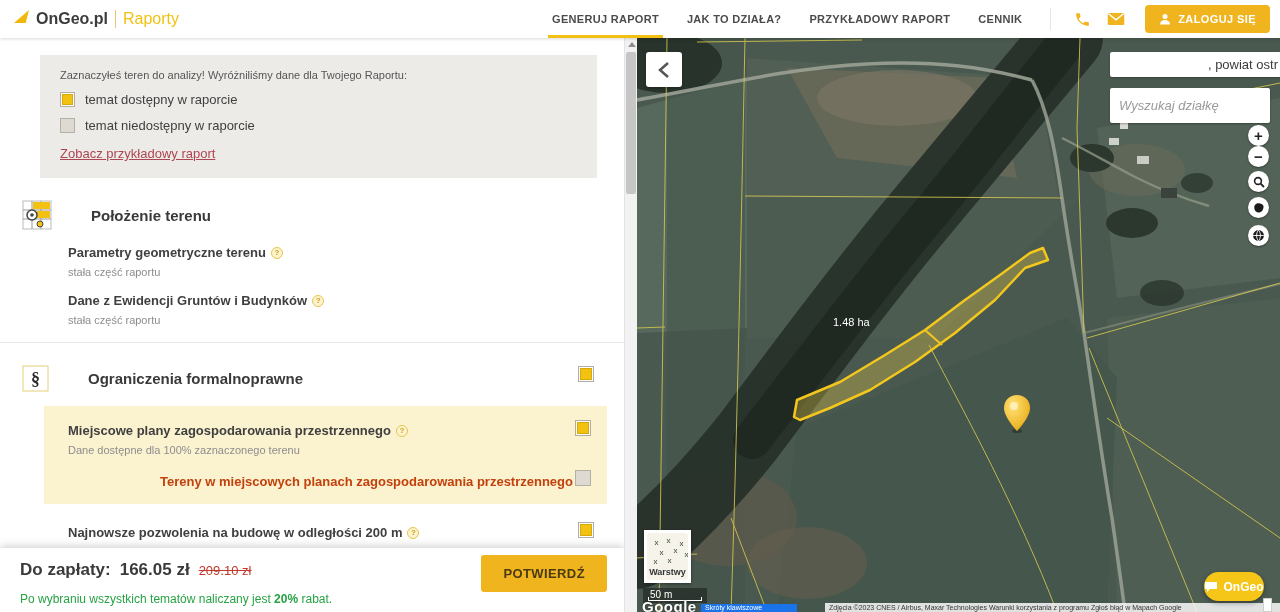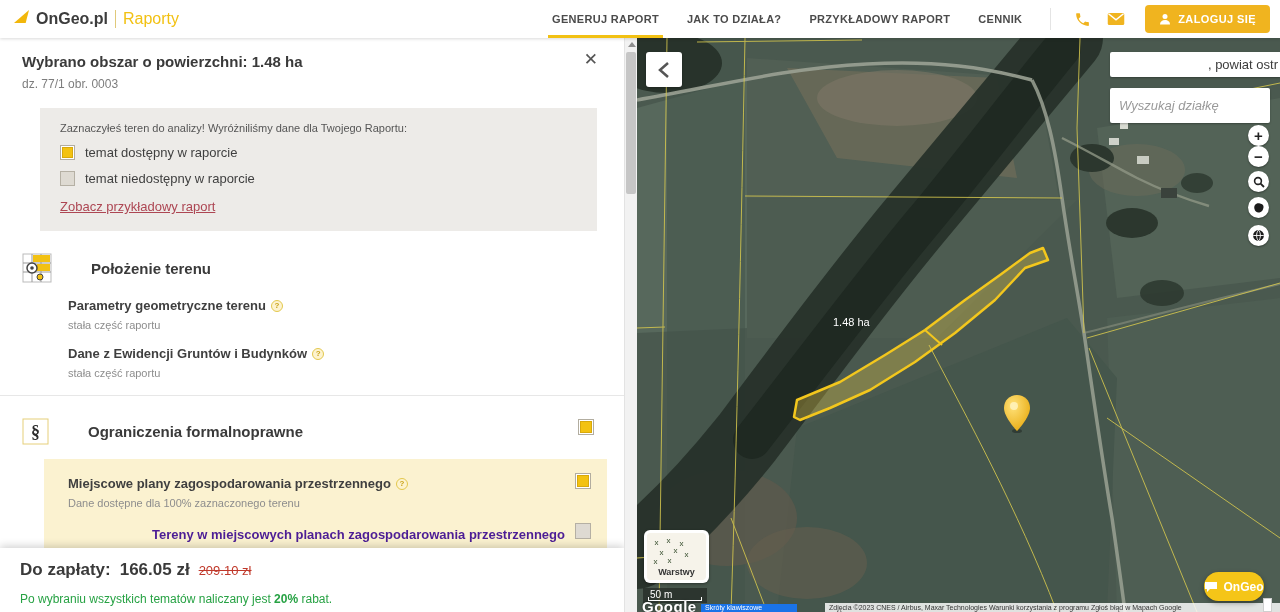--- a/index.html
+++ b/index.html
@@ -73,21 +73,21 @@
   .item-cb { position:absolute; right:30px; top:12px; }
   .help { display:inline-flex; width:12px; height:12px; border-radius:50%;
     background:#fdf3cf; border:1px solid #e3c84e; color:#c9a21a; font-size:8px;
     font-weight:bold; align-items:center; justify-content:center;
     vertical-align:2px; margin-left:5px; }
 
   .hl-block { margin:14px 17px 0 44px; background:#fbf2d0; padding:2px 0 14px 0; }
   .hl-block .item { padding-left:24px; padding-right:46px; }
   .hl-block .item-cb { right:16px; }
   .sub-item { position:relative; margin:16px 16px 0 108px; }
-  .sub-title { font-size:13px; font-weight:bold; color:#4c1d95; }
+  .sub-title { font-size:13px; font-weight:bold; color:#c2410c;margin-left:8px; }
   .sub-cb { position:absolute; right:0; top:-2px; }
 
   
   .p-footer { position:absolute; left:0; right:13px; bottom:0; height:64px;
     background:#fff; box-shadow:0 -2px 8px rgba(0,0,0,.18); z-index:5; }
   .pay-row { position:absolute; left:20px; top:12px; display:flex;
     align-items:baseline; gap:9px; }
   .pay-label, .pay-price { font-size:17px; font-weight:bold; color:#3a3a3a; }
   .pay-old { font-size:13px; color:#c0392b; text-decoration:line-through; }
   .discount-note { position:absolute; left:20px; top:44px; font-size:12px;
@@ -123,22 +123,22 @@
     height:35px; background:#fff; border:none; border-radius:2px;
     box-shadow:0 1px 2px rgba(0,0,0,.3); font-size:13px; font-style:italic;
     color:#444; padding:0 9px; font-family:"Liberation Sans", sans-serif; }
   .search-parcel::placeholder { color:#9a9a9a; font-style:italic; }
 
   .mapctl { position:absolute; left:611px; width:21px; height:21px;
     border-radius:50%; background:#fff; box-shadow:0 1px 2px rgba(0,0,0,.4);
     display:flex; align-items:center; justify-content:center; cursor:pointer;
     font-size:15px; font-weight:bold; color:#222; line-height:1; }
 
-  .layers-btn { position:absolute; left:7px; top:492px; width:65px; height:53px;
-    background:#fff; border-radius:6px; box-shadow:0 1px 3px rgba(0,0,0,.4);
+  .layers-btn { position:absolute; left:7px; top:492px; width:47px; height:53px;
+    background:#fff; border-radius:0; box-shadow:0 1px 3px rgba(0,0,0,.4);
     padding:3px; cursor:pointer; }
   .layers-thumb { position:relative; width:100%; height:100%; background:#f6f3ea;
     border-radius:4px; overflow:hidden; }
   .layers-label { position:absolute; left:0; right:0; bottom:3px;
     text-align:center; font-size:9px; font-weight:bold; color:#333; }
 
   .scalebar { position:absolute; left:6px; top:550px; width:64px; height:15px;
     background:rgba(35,40,36,.72); color:#fff; font-size:10px;
     padding:1px 0 0 7px; }
   .scalebar .tick { position:absolute; left:5px; right:5px; bottom:2px;
@@ -205,25 +205,20 @@
         </svg>
       <span>ZALOGUJ SIĘ</span>
     </button>
   </div>
 </div>
 
 <div class="main">
 
   <div class="panel">
     <div class="panel-content">
-      <div class="p-head">
-        <div class="p-title">Wybrano obszar o powierzchni: 1.48 ha</div>
-        <div class="p-sub">dz. 77/1 obr. 0003</div>
-        <div class="p-close">✕</div>
-      </div>
 
       <div class="info-box">
         <div class="info-text">Zaznaczyłeś teren do analizy! Wyróżniliśmy dane dla Twojego Raportu:</div>
         <div class="legend-row">
           <div class="cb on">
               <div class="in"></div>
             </div>
           <div class="legend-label">temat dostępny w raporcie</div>
         </div>
         <div class="legend-row">
@@ -300,20 +295,21 @@
 
     <div class="p-footer">
       <div class="pay-row">
         <span class="pay-label">Do zapłaty:</span>
         <span class="pay-price">166.05 zł</span>
         <span class="pay-old">209.10 zł</span>
       </div>
       <div class="discount-note">
         <span>Po wybraniu wszystkich tematów naliczany jest </span><b>20%</b><span> rabat.</span>
       </div>
+      <button class="confirm-btn">POTWIERDŹ</button>
     </div>
 
     <div class="p-scroll">
       <div class="arrow"></div>
       <div class="thumb"></div>
     </div>
   </div>
 
   <div class="mapwrap">
     <svg class="map-svg" width="643" height="574" viewBox="0 0 643 574">

